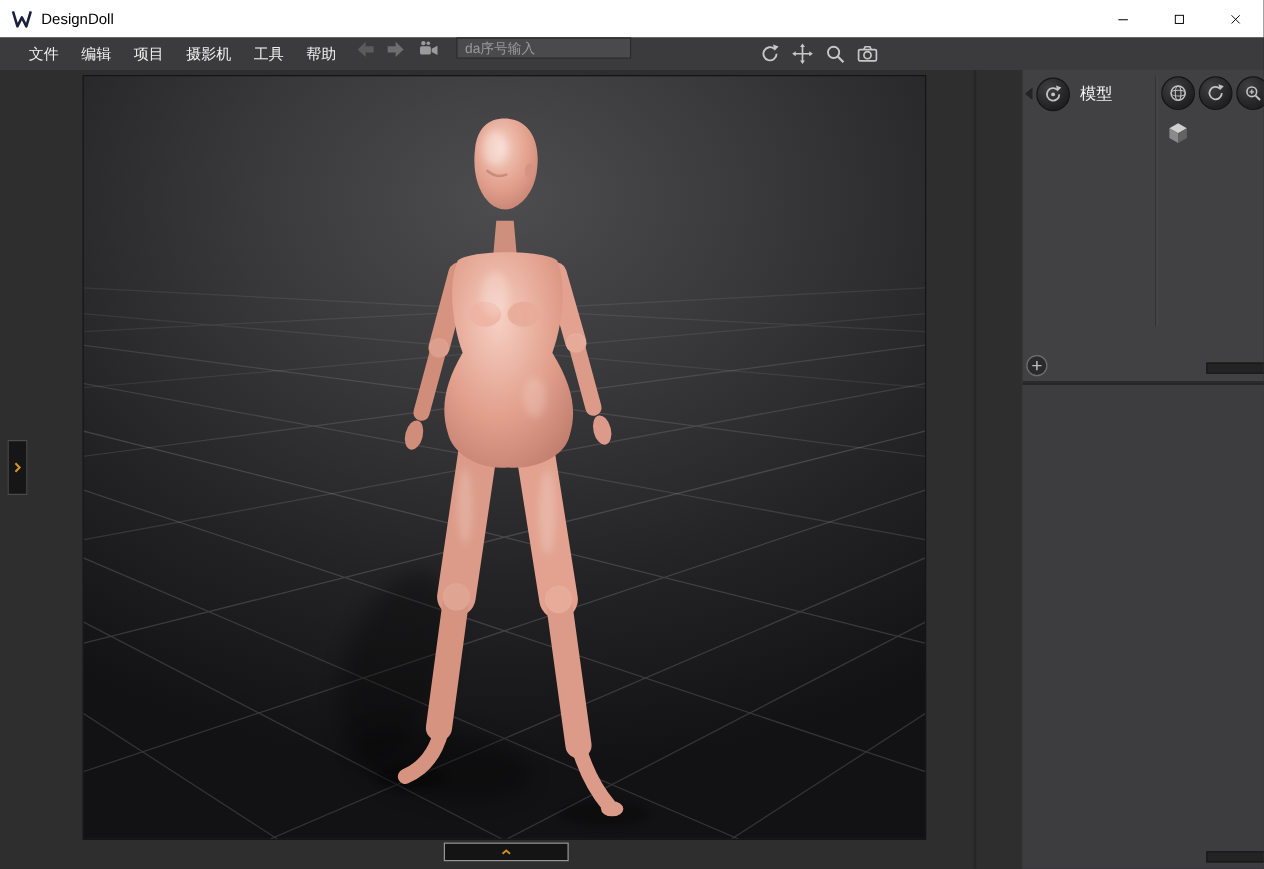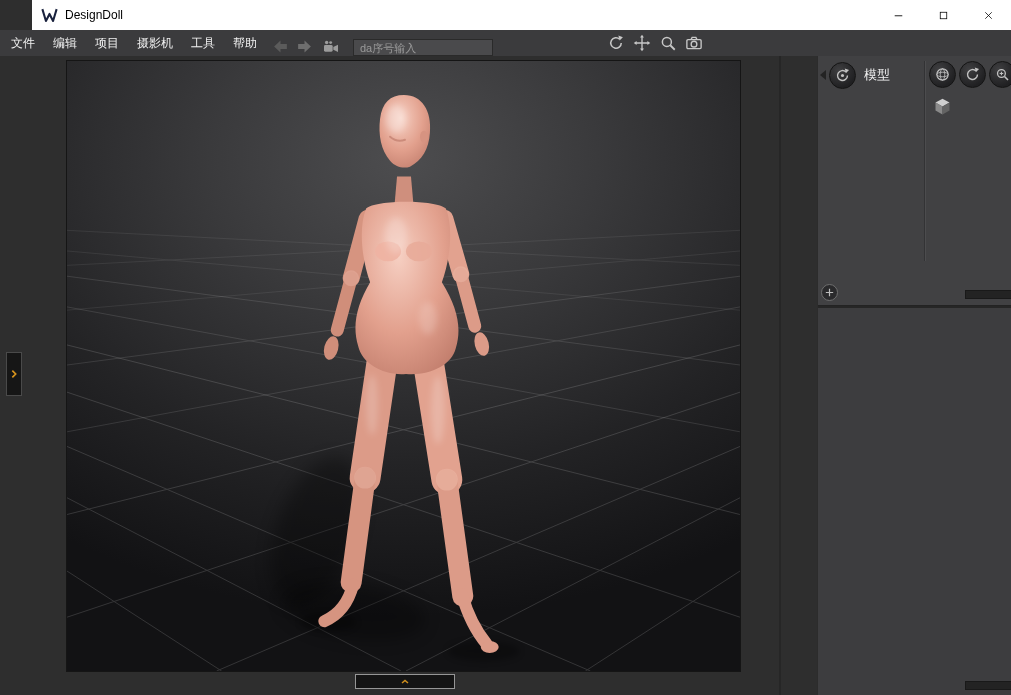--- a/index.html
+++ b/index.html
@@ -1,29 +1,29 @@
 <!DOCTYPE html>
 <html><head>
 <meta charset="utf-8">
 <style>
   * { box-sizing: border-box; margin: 0; padding: 0; }
   html,body { width:1011px; height:695px; overflow:hidden; background:#2e2e2e;
     font-family:"Liberation Sans","DejaVu Sans",sans-serif; }
   .window { width:1011px; height:695px; display:flex; flex-direction:column; background:#2e2e2e; }
 
   
-  .titlebar { height:30px; background:#ffffff; display:flex; align-items:center; flex:0 0 auto;margin-left:32px; }
+  .titlebar { height:30px; background:#ffffff; display:flex; align-items:center; flex:0 0 auto; }
   .titlebar .logo { width:20px; height:20px; margin-left:7px; display:flex; align-items:center; justify-content:center; }
   .titlebar .app-title { margin-left:6px; font-size:12px; color:#000; }
   .win-controls { margin-left:auto; display:flex; height:30px; }
   .win-btn { width:45px; height:30px; display:flex; align-items:center; justify-content:center; color:#000; background:transparent; border:none; cursor:pointer; }
   .win-btn svg { width:13px; height:13px; }
 
   
-  .menubar { height:26px; background:#3b3b3d; display:flex; align-items:flex-end; position:relative; flex:0 0 auto; padding-left:2px; }
+  .menubar { height:26px; background:#3b3b3d; display:flex; align-items:flex-start; position:relative; flex:0 0 auto; padding-left:14px; }
   .menu-item { color:#f0f0f0; font-size:12px; padding:0 9px; line-height:26px; cursor:default; }
   .nav-arrows { display:flex; align-items:center; gap:3px; margin-left:4px; }
   .nav-arrow { width:21px; height:19px; display:flex; align-items:center; justify-content:center; }
   .nav-arrow svg { width:17px; height:17px; }
   .icon-back { color:#5b5b5b; } .icon-fwd { color:#6e6e6e; }
   .video-ic { width:22px; height:18px; margin-left:6px; color:#9b9b9b; display:flex; align-items:center; }
   .video-ic svg { width:20px; height:16px; }
   .serial-input { margin-left:10px; width:140px; height:17px; background:#4a4a4c; border:1px solid #2a2a2a;
     color:#cfcfcf; font-size:11px; padding:0 6px; outline:none; font-family:inherit; }
   .serial-input::placeholder { color:#9a9a9a; }

